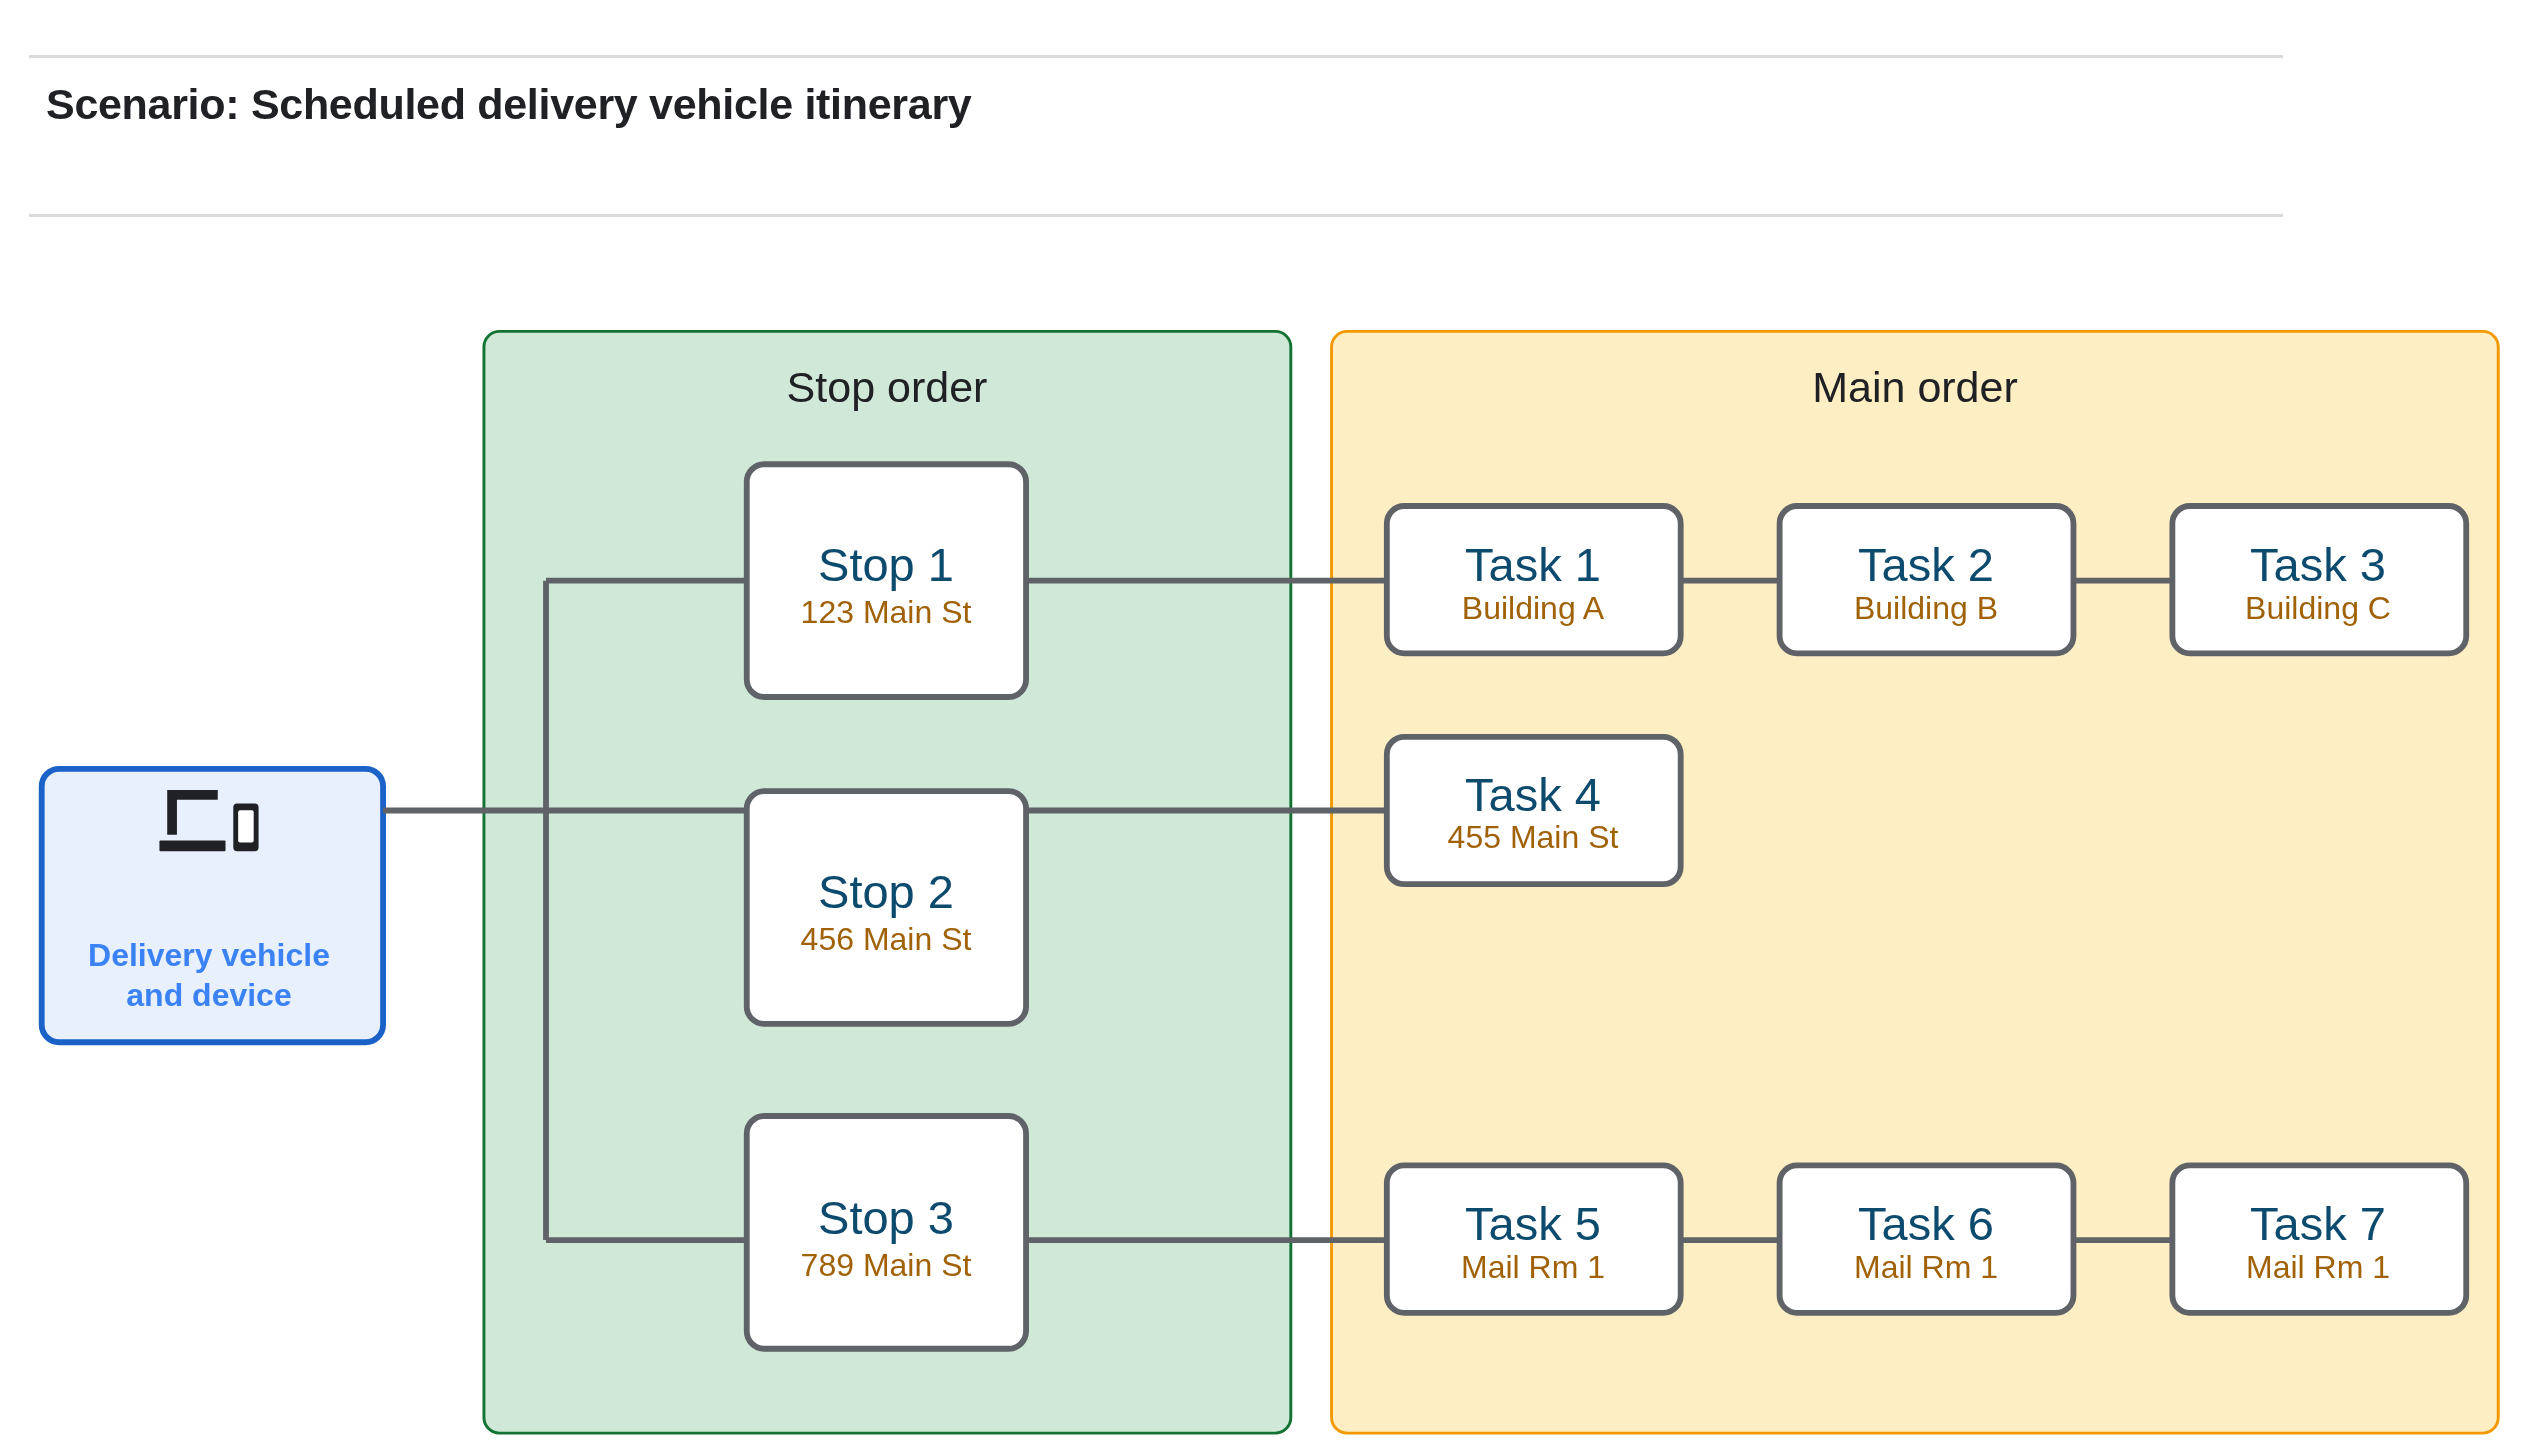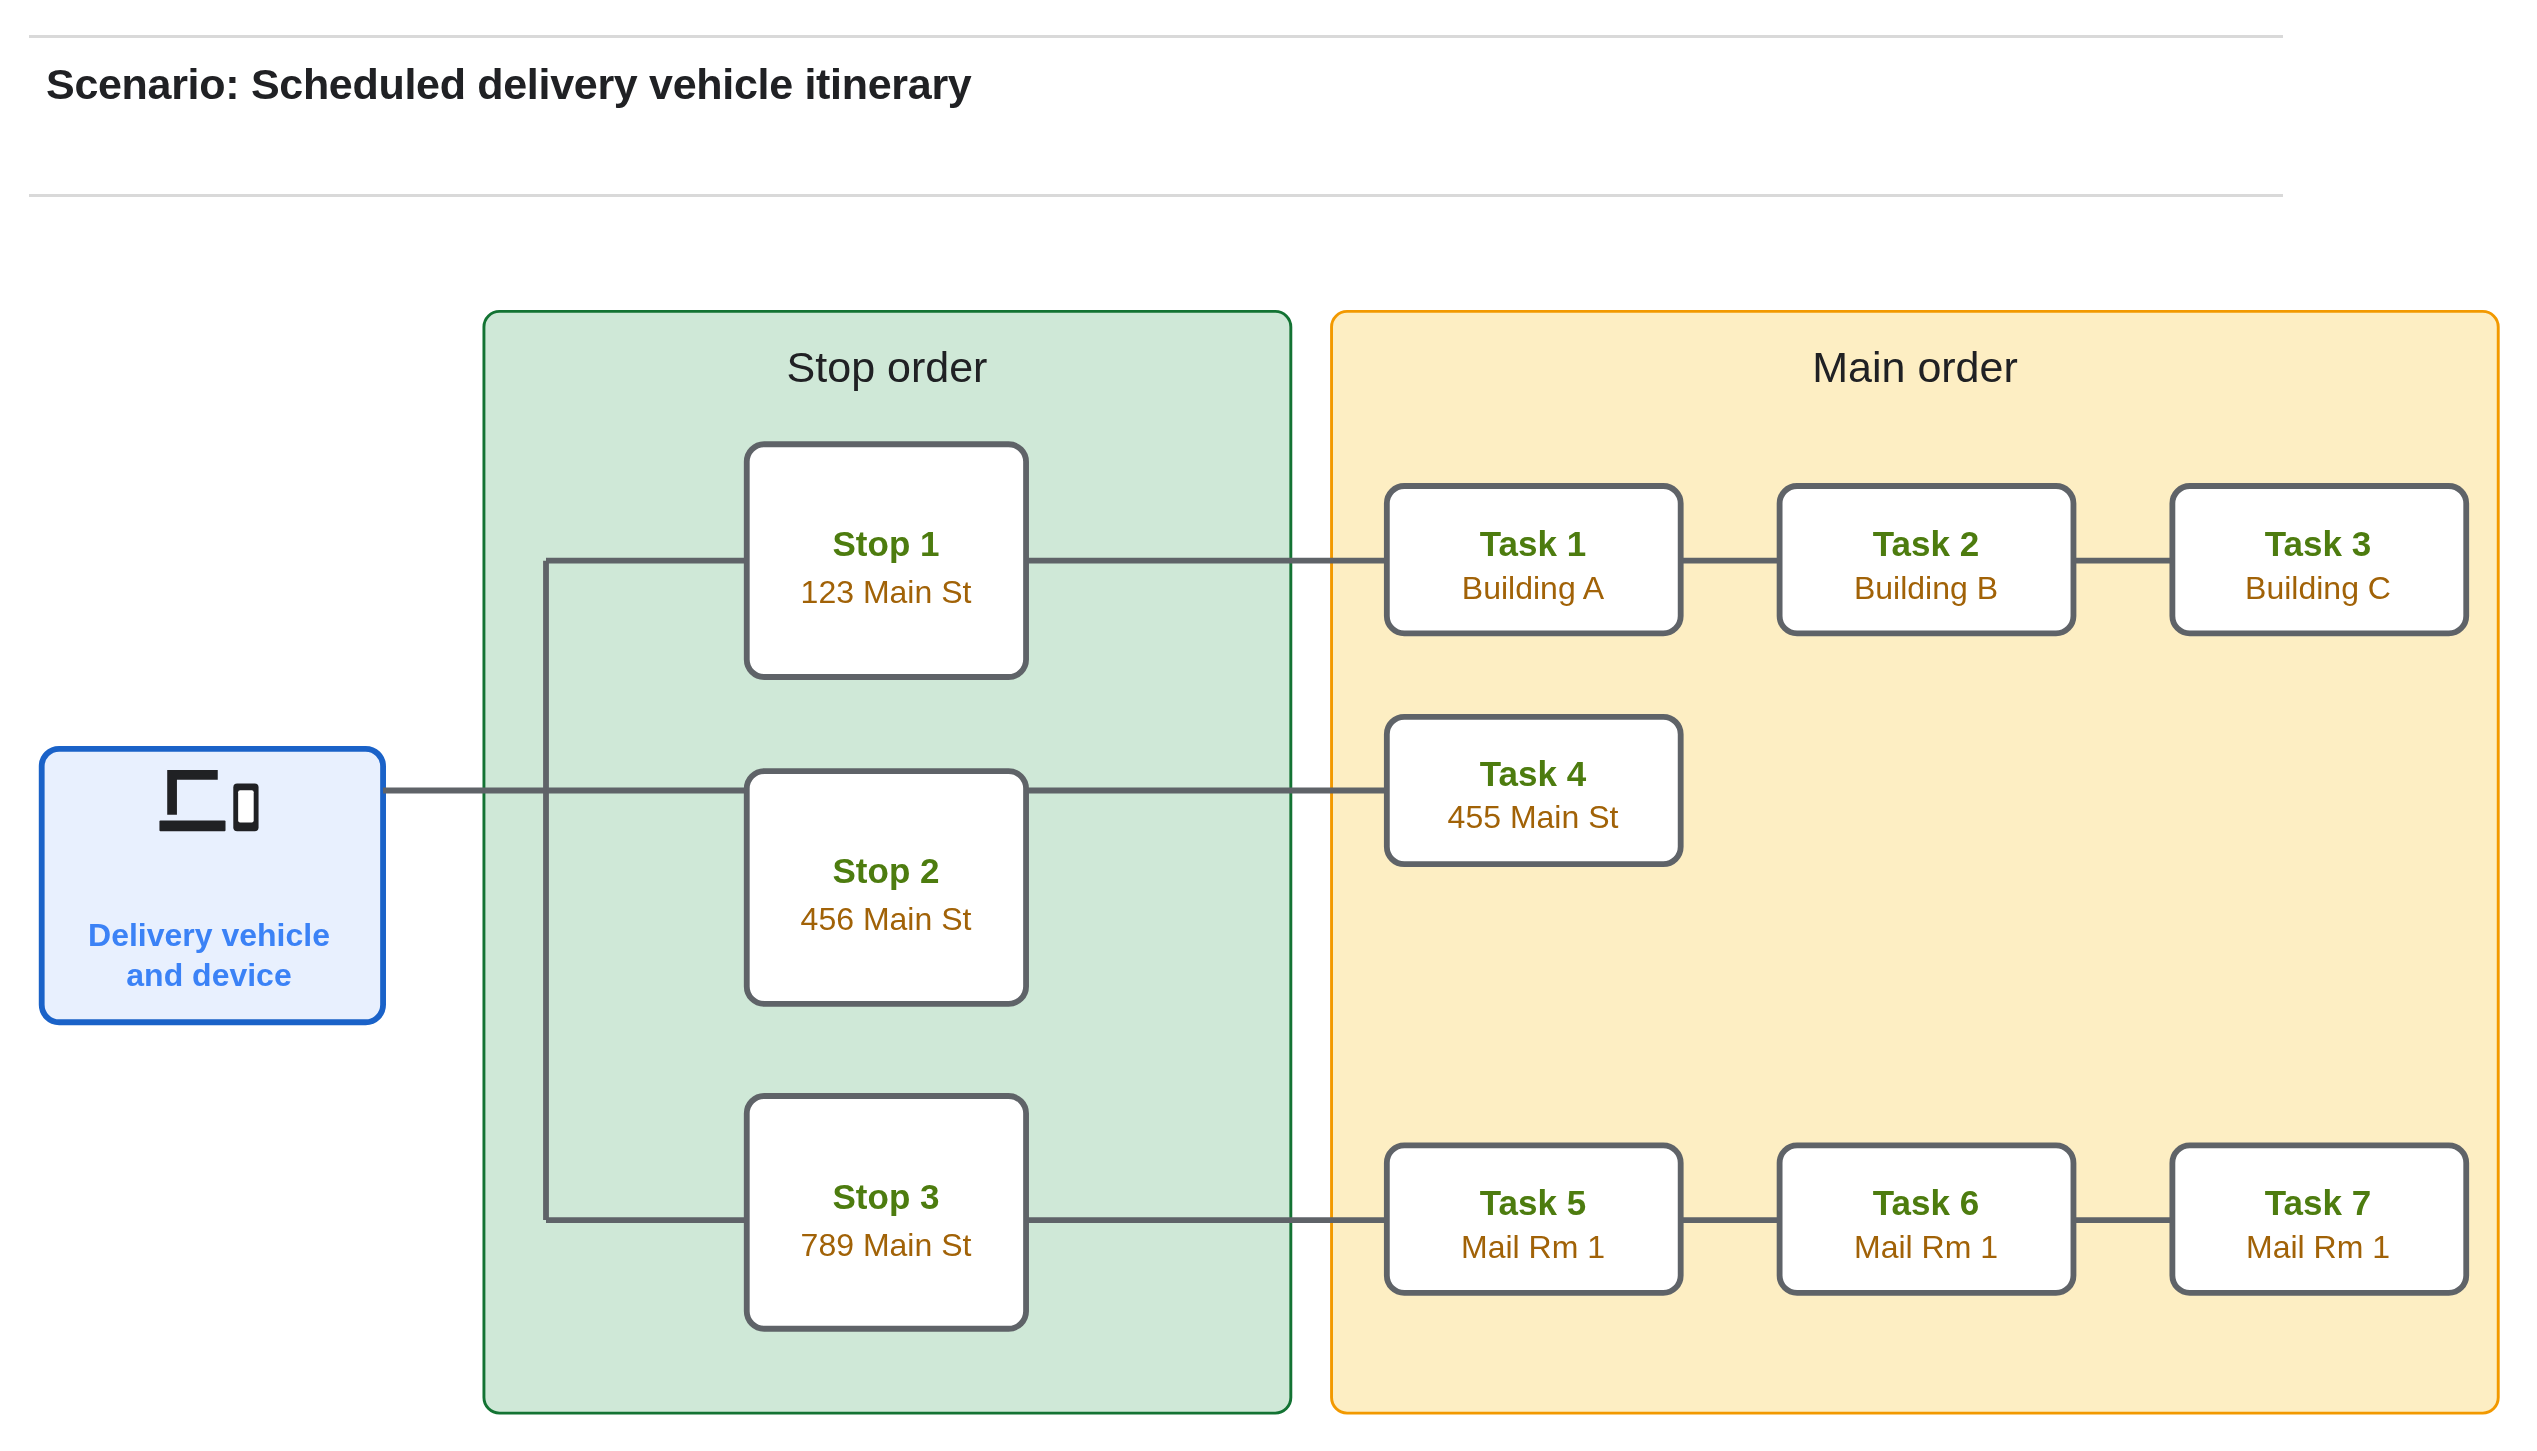--- a/index.html
+++ b/index.html
@@ -11,20 +11,21 @@
     width: 2538px;
     height: 1452px;
     font-family: "Liberation Sans", sans-serif;
     color: #202124;
     overflow: hidden;
   }
   #stage {
     position: relative;
     width: 2538px;
     height: 1328px;
+    margin-top: 20px;
   }
 
   
   .divider {
     position: absolute;
     left: 29px;
     width: 2254px;
     height: 2.9px;
     background: #d9d9d9;
   }
@@ -89,23 +90,23 @@
     white-space: nowrap;
     transform: translate(-50%, -50%);
     text-align: center;
   }
   .panel-title {
     font-size: 43px;
     font-weight: 400;
     color: #202124;
   }
   .node-title {
-    font-size: 35px;
-    font-weight: 700;
-    color: #4d7c0f;
+    font-size: 47px;
+    font-weight: 400;
+    color: #0c4a6e;
   }
   .node-sub {
     font-size: 32px;
     font-weight: 400;
     color: #a16207;
   }
   .device-label {
     font-size: 32px;
     font-weight: 700;
     line-height: 1.26;

